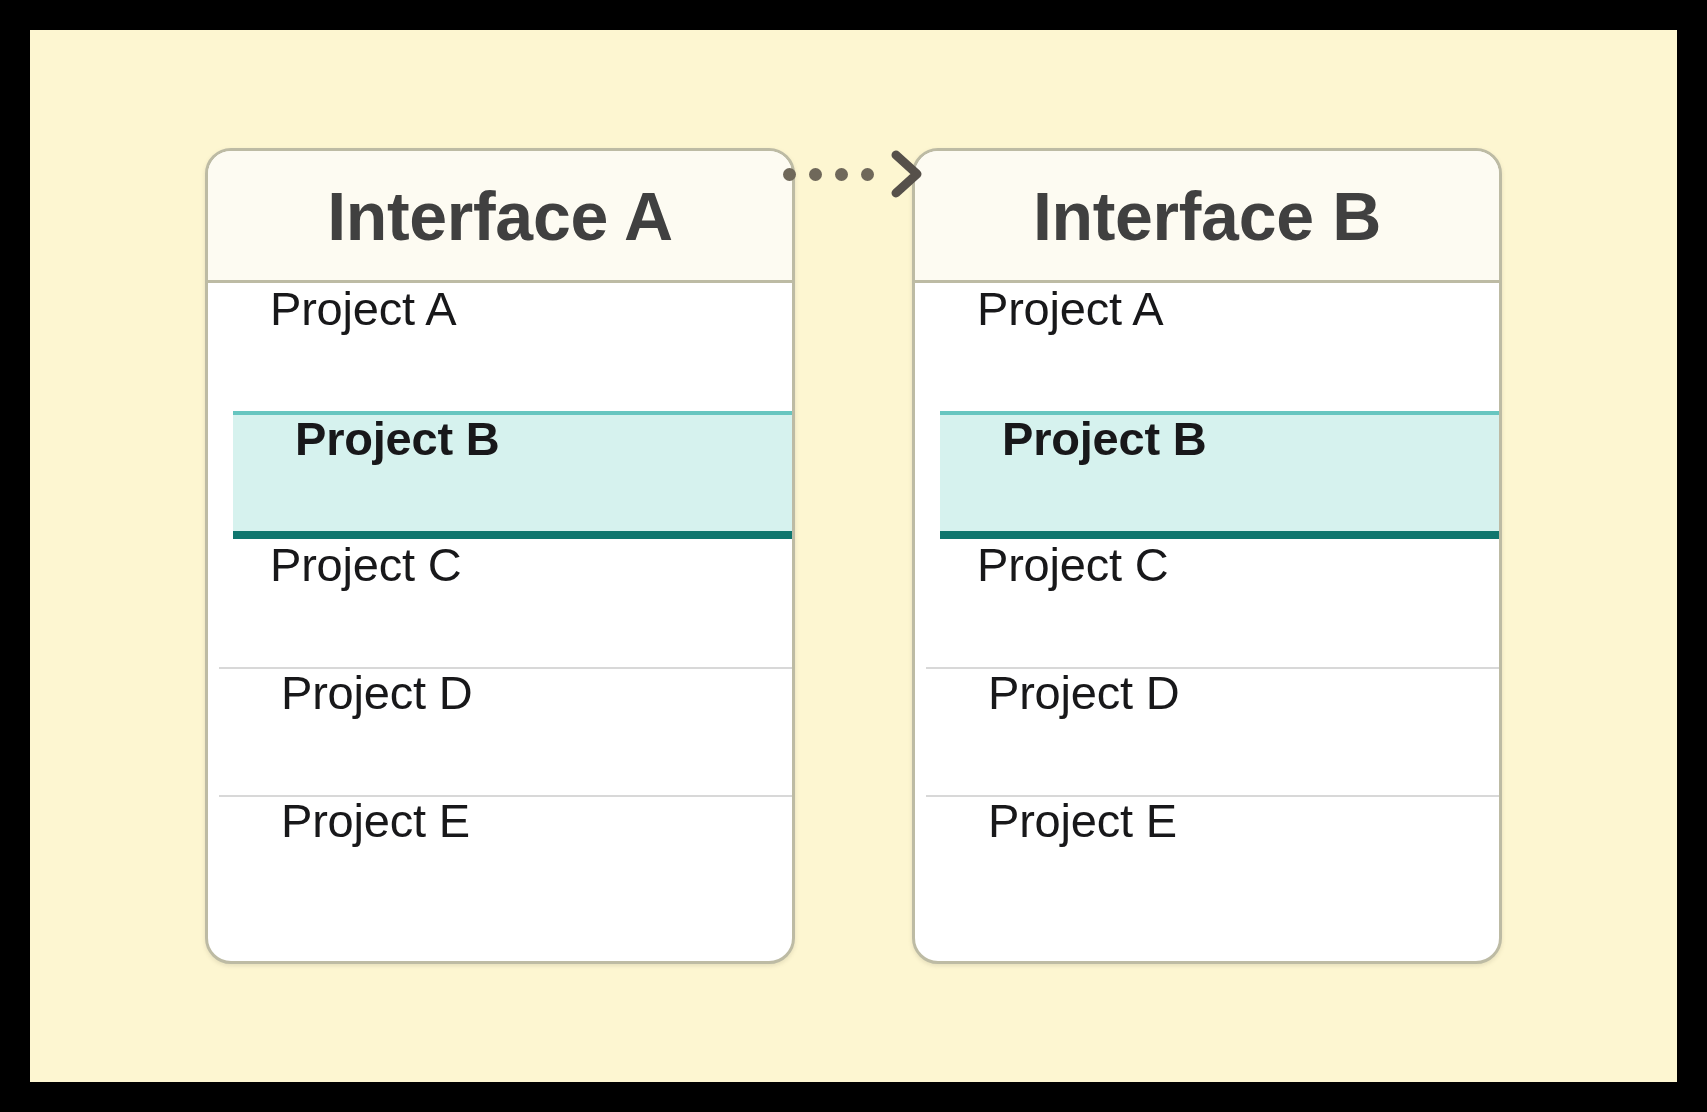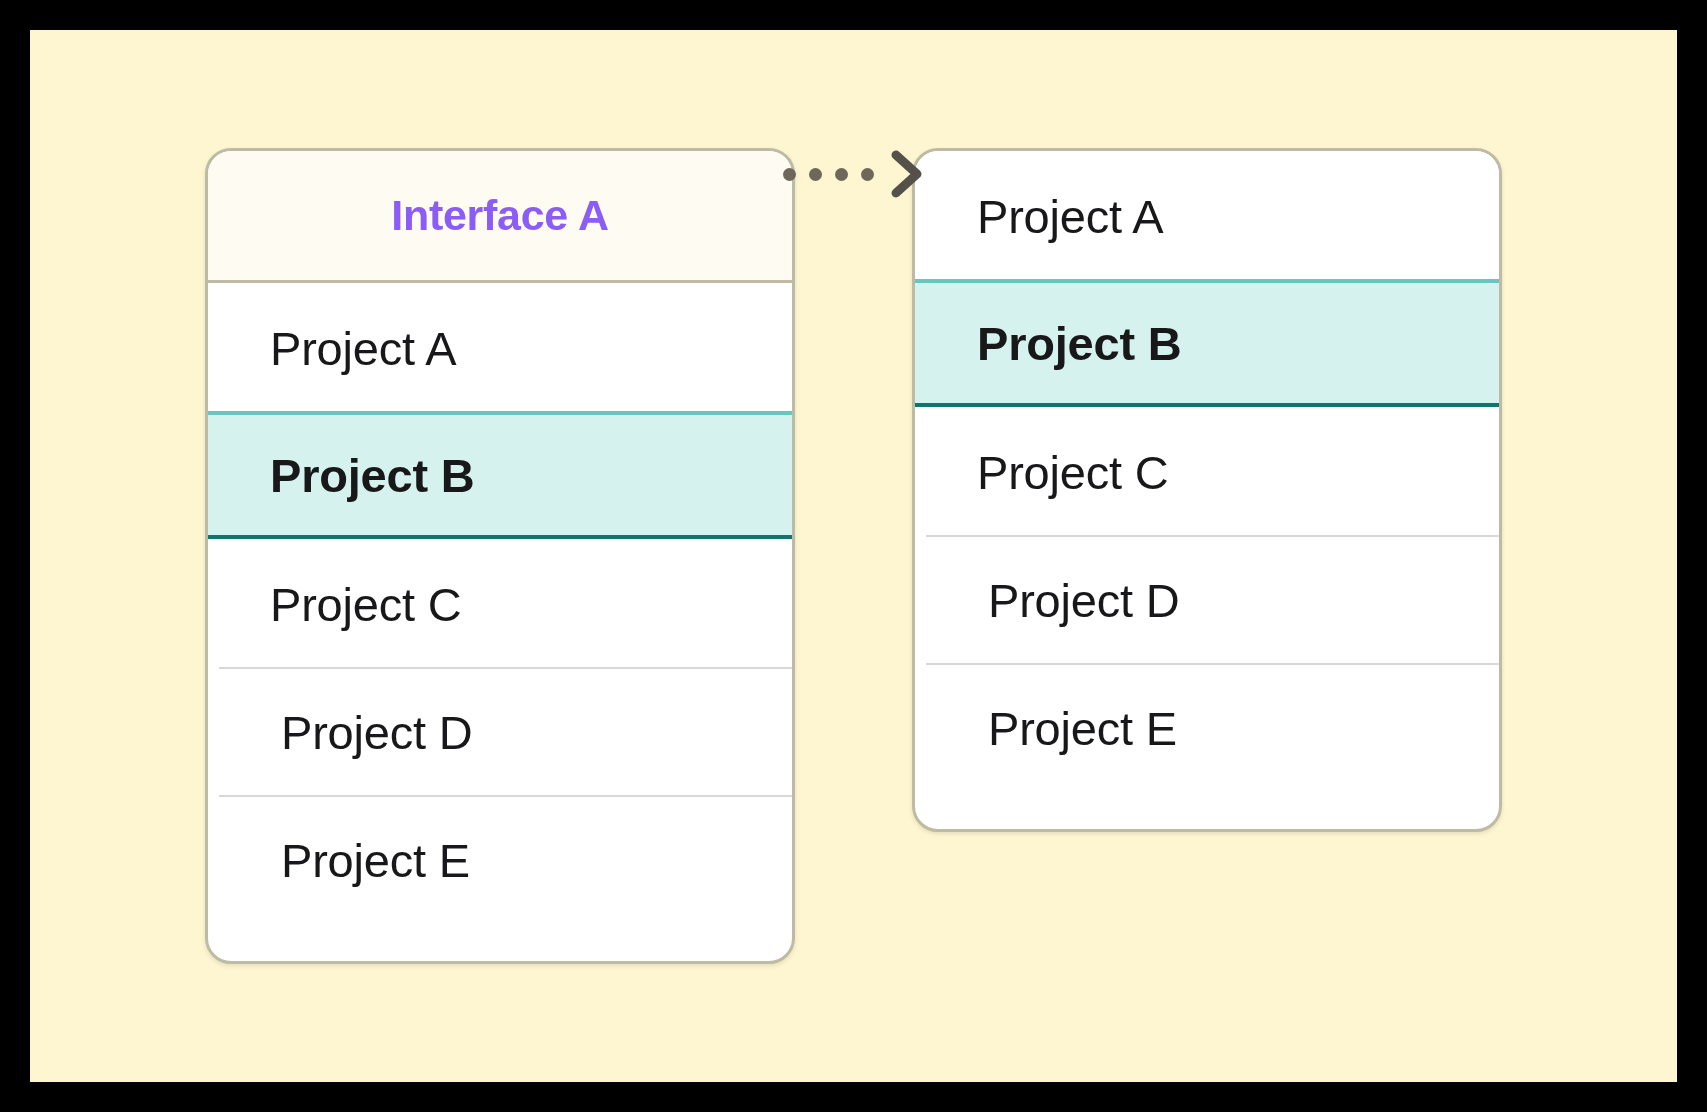--- a/index.html
+++ b/index.html
@@ -68,37 +68,36 @@
     background: #FDFBF2;
     border-bottom: 3px solid #BDBBA4;
     height: 132px;
     display: flex;
     align-items: center;
     justify-content: center;
     box-sizing: border-box;
   }
 
   .card-title {
-    font-size: 43px;
+    font-size: 68px;
     font-weight: bold;
-    color: #8b5cf6;
+    color: #404040;
     letter-spacing: -0.3px;
     line-height: 1;
   }
 
   .card-body {
     display: flex;
     flex-direction: column;
     padding-bottom: 38px;
   }
 
   .row {
     height: 128px;
     display: flex;
-    align-items: center;
     padding-left: 62px;
     box-sizing: border-box;
     background: #FFFFFF;
     border-top: 2px solid transparent;
   }
 
   .row-label {
     font-size: 47px;
     color: #18181A;
     line-height: 1;
@@ -108,21 +107,22 @@
   
   .row.divider-top {
     border-top: 2px solid #D8D8D8;
     margin-left: 11px;
   }
 
   
   .row.highlighted {
     background: #D6F2EE;
     border-top: 4px solid #67C6C0;
-    border-bottom: 4px solid #0f766e;
+    border-bottom: 8px solid #0f766e;
+    margin-left: 25px;
   }
   .row.highlighted .row-label {
     font-weight: bold;
   }
 
   
   .connector {
     width: 117px;
     height: 100%;
     display: flex;
@@ -185,20 +185,23 @@
             <span class="dot"></span>
             <span class="dot"></span>
             <span class="dot"></span>
             <svg class="chev" width="34" height="48" viewBox="0 0 34 48">
               <path d="M6 5 L27 24 L6 43" fill="none" stroke="#56504A" stroke-width="9" stroke-linecap="round" stroke-linejoin="round"></path>
             </svg>
           </div>
         </div>
 
         <div class="card">
+          <div class="card-header">
+            <div class="card-title">Interface B</div>
+          </div>
           <div class="card-body">
             <div class="row">
               <span class="row-label">Project A</span>
             </div>
             <div class="row highlighted">
               <span class="row-label">Project B</span>
             </div>
             <div class="row">
               <span class="row-label">Project C</span>
             </div>

